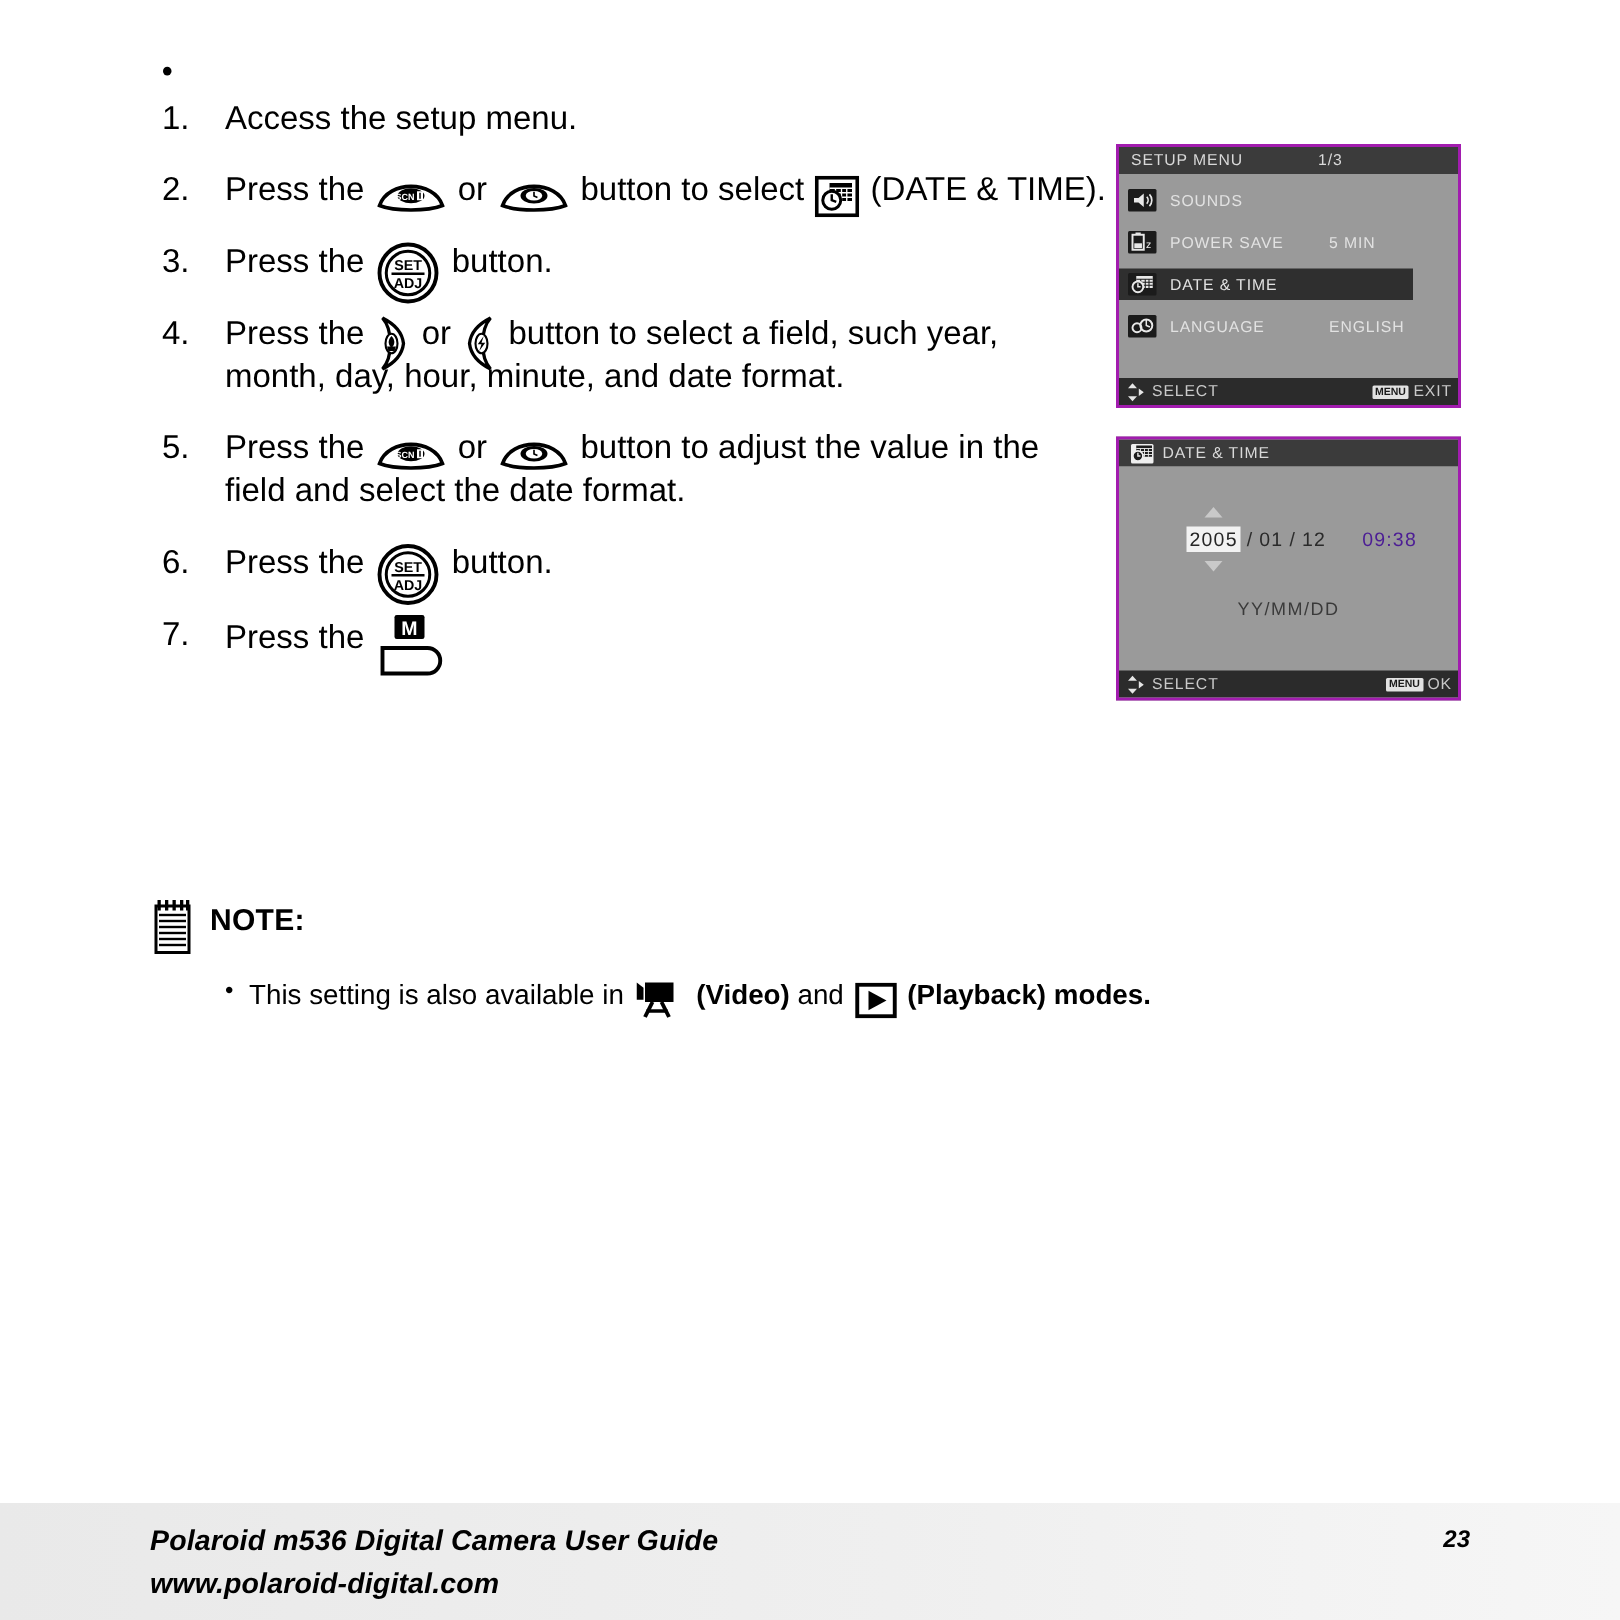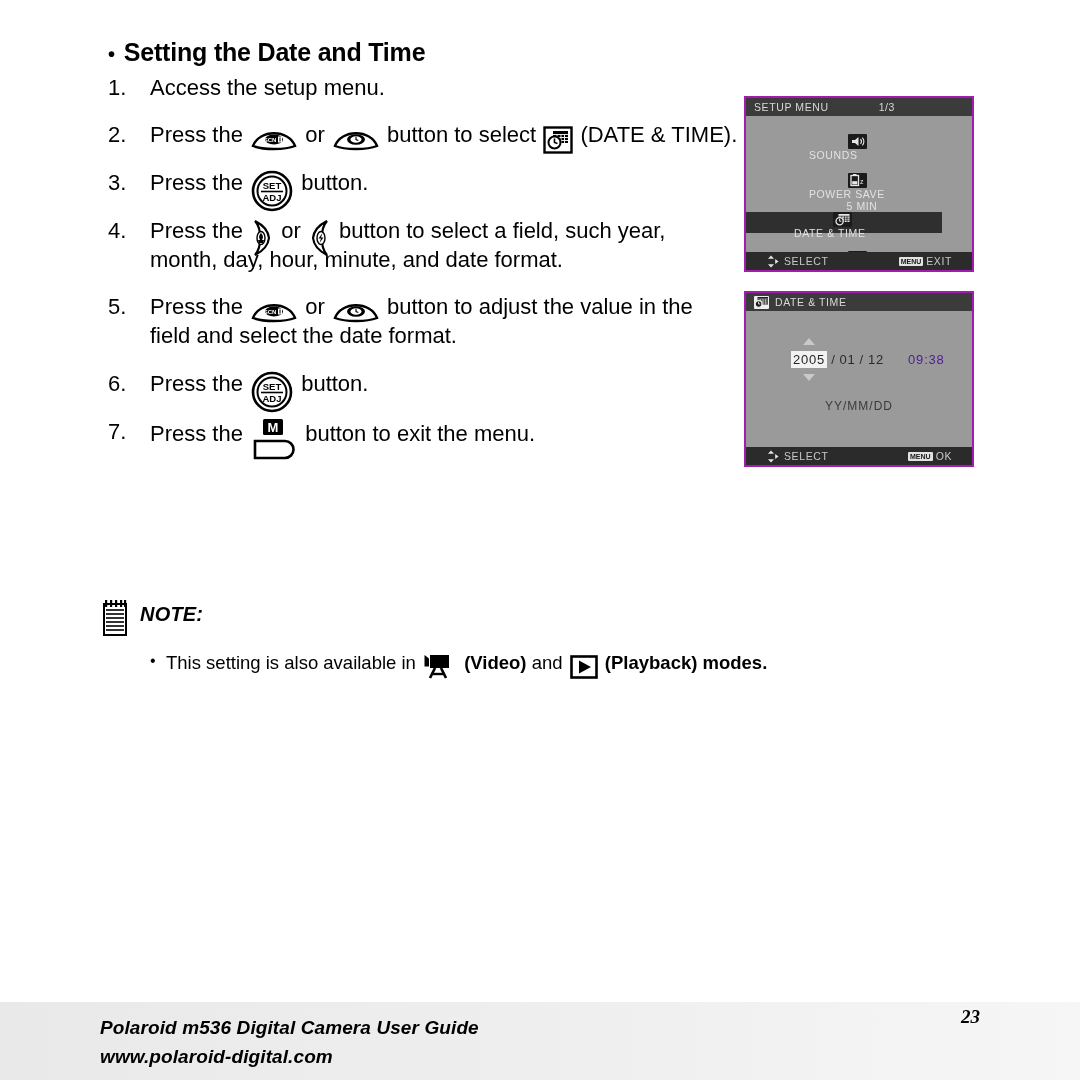--- a/index.html
+++ b/index.html
@@ -119,21 +119,20 @@
   
   .note {
     position: absolute;
     left: 102px; top: 600px;
     width: 890px;
   }
   .note-head {
     display: flex;
     align-items: flex-start;
     gap: 12px;
-    font-style: italic;
   }
   .note-title {
     font-size: 20px;
     font-weight: bold;
     letter-spacing: 0.2px;
     padding-top: 3px;
   }
   ul.note-items {
     list-style: none;
     margin: 14px 0 0 0;
@@ -183,24 +182,23 @@
 
   .lcd-body {
     position: relative;
     height: calc(100% - 36px);
     background: #9a9a9a;
   }
   .menu-row {
     display: flex;
     align-items: center;
     height: 21px;
-    margin: 18px 0 0 0;
+    margin: 7px 0 0 0;
     padding-left: 6px;
     color: #e2e2e2;
-    flex-direction: column;
   }
   .menu-row.sel {
     background: #2f2f2f;
     margin-right: 30px;
   }
   .menu-row .mico {
     width: 19px; height: 15px;
     background: #1b1b1b;
     margin-right: 9px;
     flex: 0 0 auto;
@@ -215,21 +213,21 @@
   .menu-row .mval { flex: 1 1 auto; }
 
   .lcd-foot {
     position: absolute;
     left: 0; bottom: 0;
     width: 100%;
     height: 18px;
     background: #2b2b2b;
     display: flex;
     align-items: center;
-    padding: 0 20px;
+    padding: 0 4px;
     color: #c9c9c9;
   }
   .lcd-foot .fl { display: flex; align-items: center; gap: 5px; }
   .lcd-foot .fr { margin-left: auto; display: flex; align-items: center; gap: 3px; }
   .badge-menu {
     display: inline-block;
     background: #e2e2e2;
     color: #1a1a1a;
     font-size: 7px;
     font-weight: bold;
@@ -299,37 +297,35 @@
   }
   .footer .l1, .footer .l2 {
     font-style: italic;
     font-weight: bold;
     font-size: 19px;
     letter-spacing: 0.1px;
     line-height: 1.5;
   }
   .footer .pageno {
     position: absolute;
-    right: 0; top: 4px;
+    right: 0; top: 16px;
     font-style: italic;
     font-weight: bold;
-    font-size: 19px;
-    font-family: Liberation Serif, serif;
+    font-size: 16px;
   }
 </style>
 </head>
 <body>
 
 <div id="page">
 
   <div class="content">
 
     <h1 class="heading">
       <span class="bullet">•</span>
-      <span>Setting the Date and Time</span>
     </h1>
 
     <ol class="steps" id="steps-list">
         <li><span class="num">1.</span><span><span>Access the setup menu.</span></span></li>
         <li><span class="num">2.</span><span><span>Press the </span><span class="ico ico-fan"><svg viewBox="0 0 46 26" width="46" height="26" aria-hidden="true">
                 <path d="M2 21 C8 4 38 4 44 21 C34 25 12 25 2 21 Z" fill="#fff" stroke="#000" stroke-width="2.4"></path>
                 <ellipse cx="23" cy="14.5" rx="9" ry="5" fill="#000"></ellipse>
                 <text x="19" y="17" font-family="Liberation Sans, sans-serif" font-size="6" font-weight="bold" fill="#fff" text-anchor="middle">SCN</text>
                 <path d="M27 11.5 L27 17.5 L31 17.5 L31 11.5 Z" fill="#fff"></path>
                 <path d="M29 12.5 L29 16.5" stroke="#000" stroke-width="1"></path>
@@ -385,21 +381,21 @@
                 <circle cx="21" cy="21" r="19" fill="#fff" stroke="#000" stroke-width="2.6"></circle>
                 <circle cx="21" cy="21" r="14.5" fill="#fff" stroke="#000" stroke-width="2"></circle>
                 <text x="21" y="19" font-family="Liberation Sans, sans-serif" font-size="9.5" font-weight="bold" fill="#000" text-anchor="middle">SET</text>
                 <line x1="10" y1="21.5" x2="32" y2="21.5" stroke="#000" stroke-width="1.6"></line>
                 <text x="21" y="31" font-family="Liberation Sans, sans-serif" font-size="9.5" font-weight="bold" fill="#000" text-anchor="middle">ADJ</text>
               </svg></span><span> button.</span></span></li>
         <li><span class="num">7.</span><span><span>Press the </span><span class="ico ico-mbtn"><svg viewBox="0 0 46 46" width="46" height="46" aria-hidden="true">
                 <rect x="12" y="2" width="20" height="16" rx="1.5" fill="#000"></rect>
                 <text x="22" y="15" font-family="Liberation Sans, sans-serif" font-size="13" font-weight="bold" fill="#fff" text-anchor="middle">M</text>
                 <path d="M4 24 L34 24 A8.5 8.5 0 0 1 34 41 L4 41 Z" fill="#fff" stroke="#000" stroke-width="2.6"></path>
-              </svg></span><span> button to exit the menu.</span></span></li>
+              </svg></span></span></li>
       </ol>
   </div>
 
   <div class="note">
     <div class="note-head">
       <span class="ico ico-note">
         <svg viewBox="0 0 26 36" width="26" height="36" aria-hidden="true">
           <rect x="2" y="4" width="22" height="31" fill="#fff" stroke="#000" stroke-width="2"></rect>
           <g stroke="#000" stroke-width="1.6">
             <line x1="4" y1="10" x2="22" y2="10"></line>

